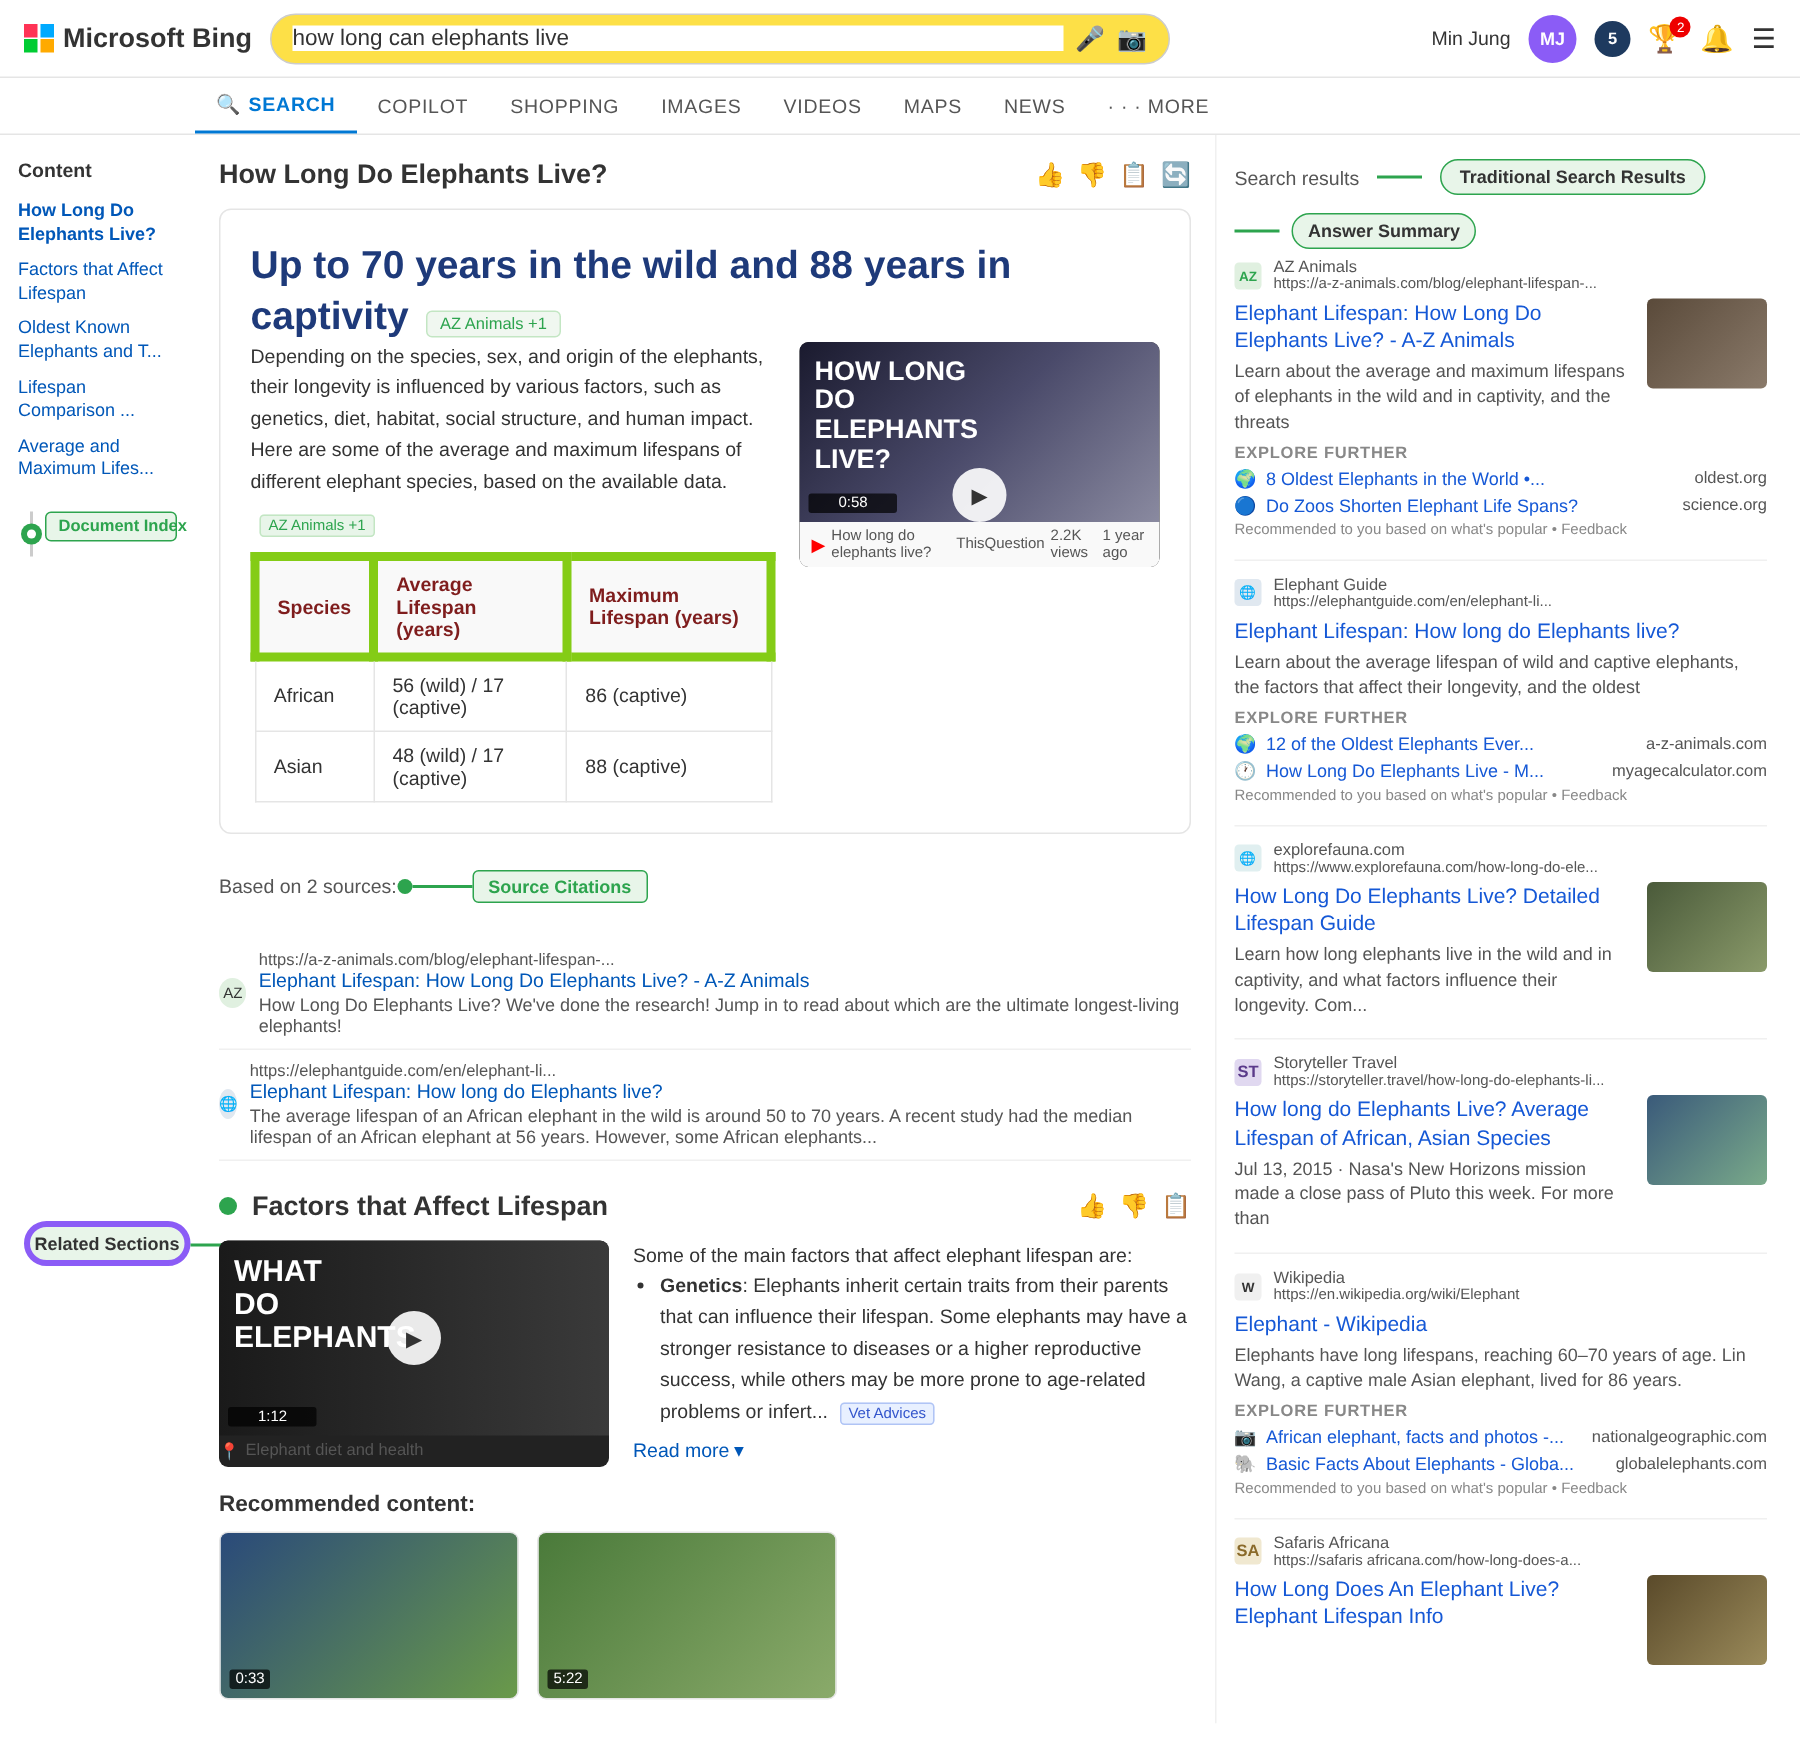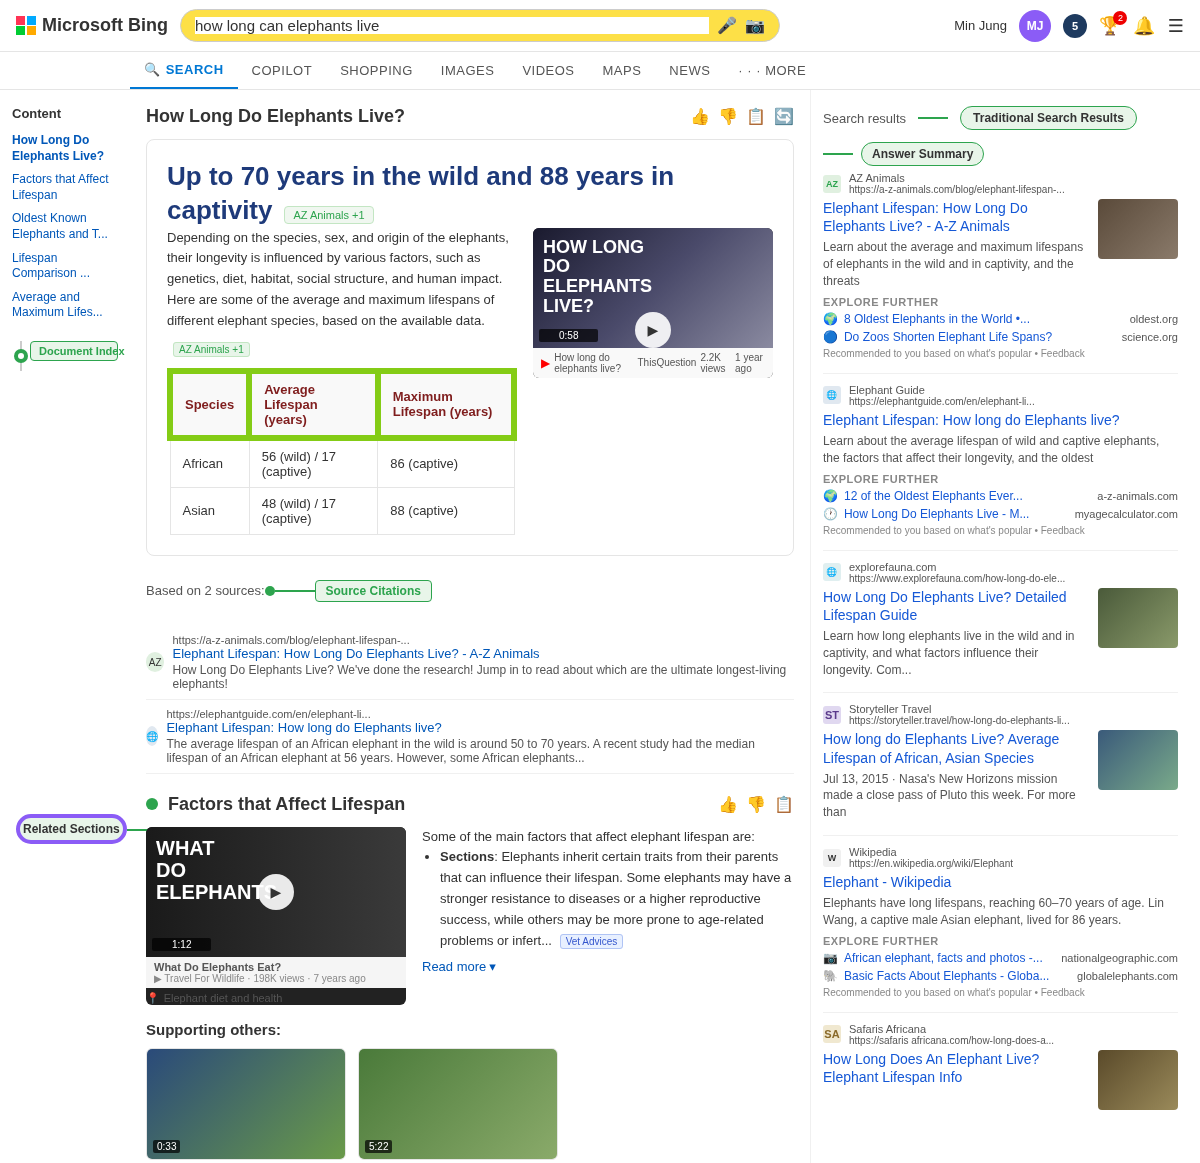--- a/index.html
+++ b/index.html
@@ -315,53 +315,44 @@
         </div>
       </div>
 
       <div class="factor-card">
         <div class="factor-video">
           <div class="factor-video-inner">
             <div class="factor-video-text">WHAT<br>DO<br>ELEPHANTS</div>
             <div class="video-play-btn" style="position:absolute;">▶</div>
             <div class="video-duration">1:12</div>
           </div>
-          <div class="factor-video-meta">
-            <div style="font-size:11px; font-weight:600;">What Do Elephants Eat?</div>
-            <div style="font-size:10px; color:#888;">
-              <span>▶</span>
-              <span>Travel For Wildlife</span>
-              · <span>198K views</span>
-              · <span>7 years ago</span>
-            </div>
-          </div>
           <div class="location-tag">
             <span>📍</span>
             <span>Elephant diet and health</span>
           </div>
         </div>
         <div class="factor-content">
           <p>Some of the main factors that affect elephant lifespan are:</p>
           <ul class="bullet-list">
             <li>
-              <strong>Sections</strong>:
+              <strong>Genetics</strong>:
               <span>Elephants inherit certain traits from their parents that can influence their lifespan. Some elephants may have a stronger resistance to diseases or a higher reproductive success, while others may be more prone to age-related problems or infert...</span>
               <span class="vet-badge">Vet Advices</span>
             </li>
           </ul>
           <div class="read-more">
             <span>Read more</span>
             <span>▾</span>
           </div>
         </div>
       </div>
     </div>
 
     <div>
-      <div class="supporting-title">Supporting others:</div>
+      <div class="supporting-title">Recommended content:</div>
       <div class="supporting-grid">
         <div class="support-card">
           <div class="support-thumb" style="background: linear-gradient(135deg, #2a4a7a, #6a9a4a);">
             <div class="support-duration">0:33</div>
           </div>
         </div>
         <div class="support-card">
           <div class="support-thumb" style="background: linear-gradient(135deg, #4a7a3a, #8aaa6a);">
             <div class="support-duration">5:22</div>
           </div>

